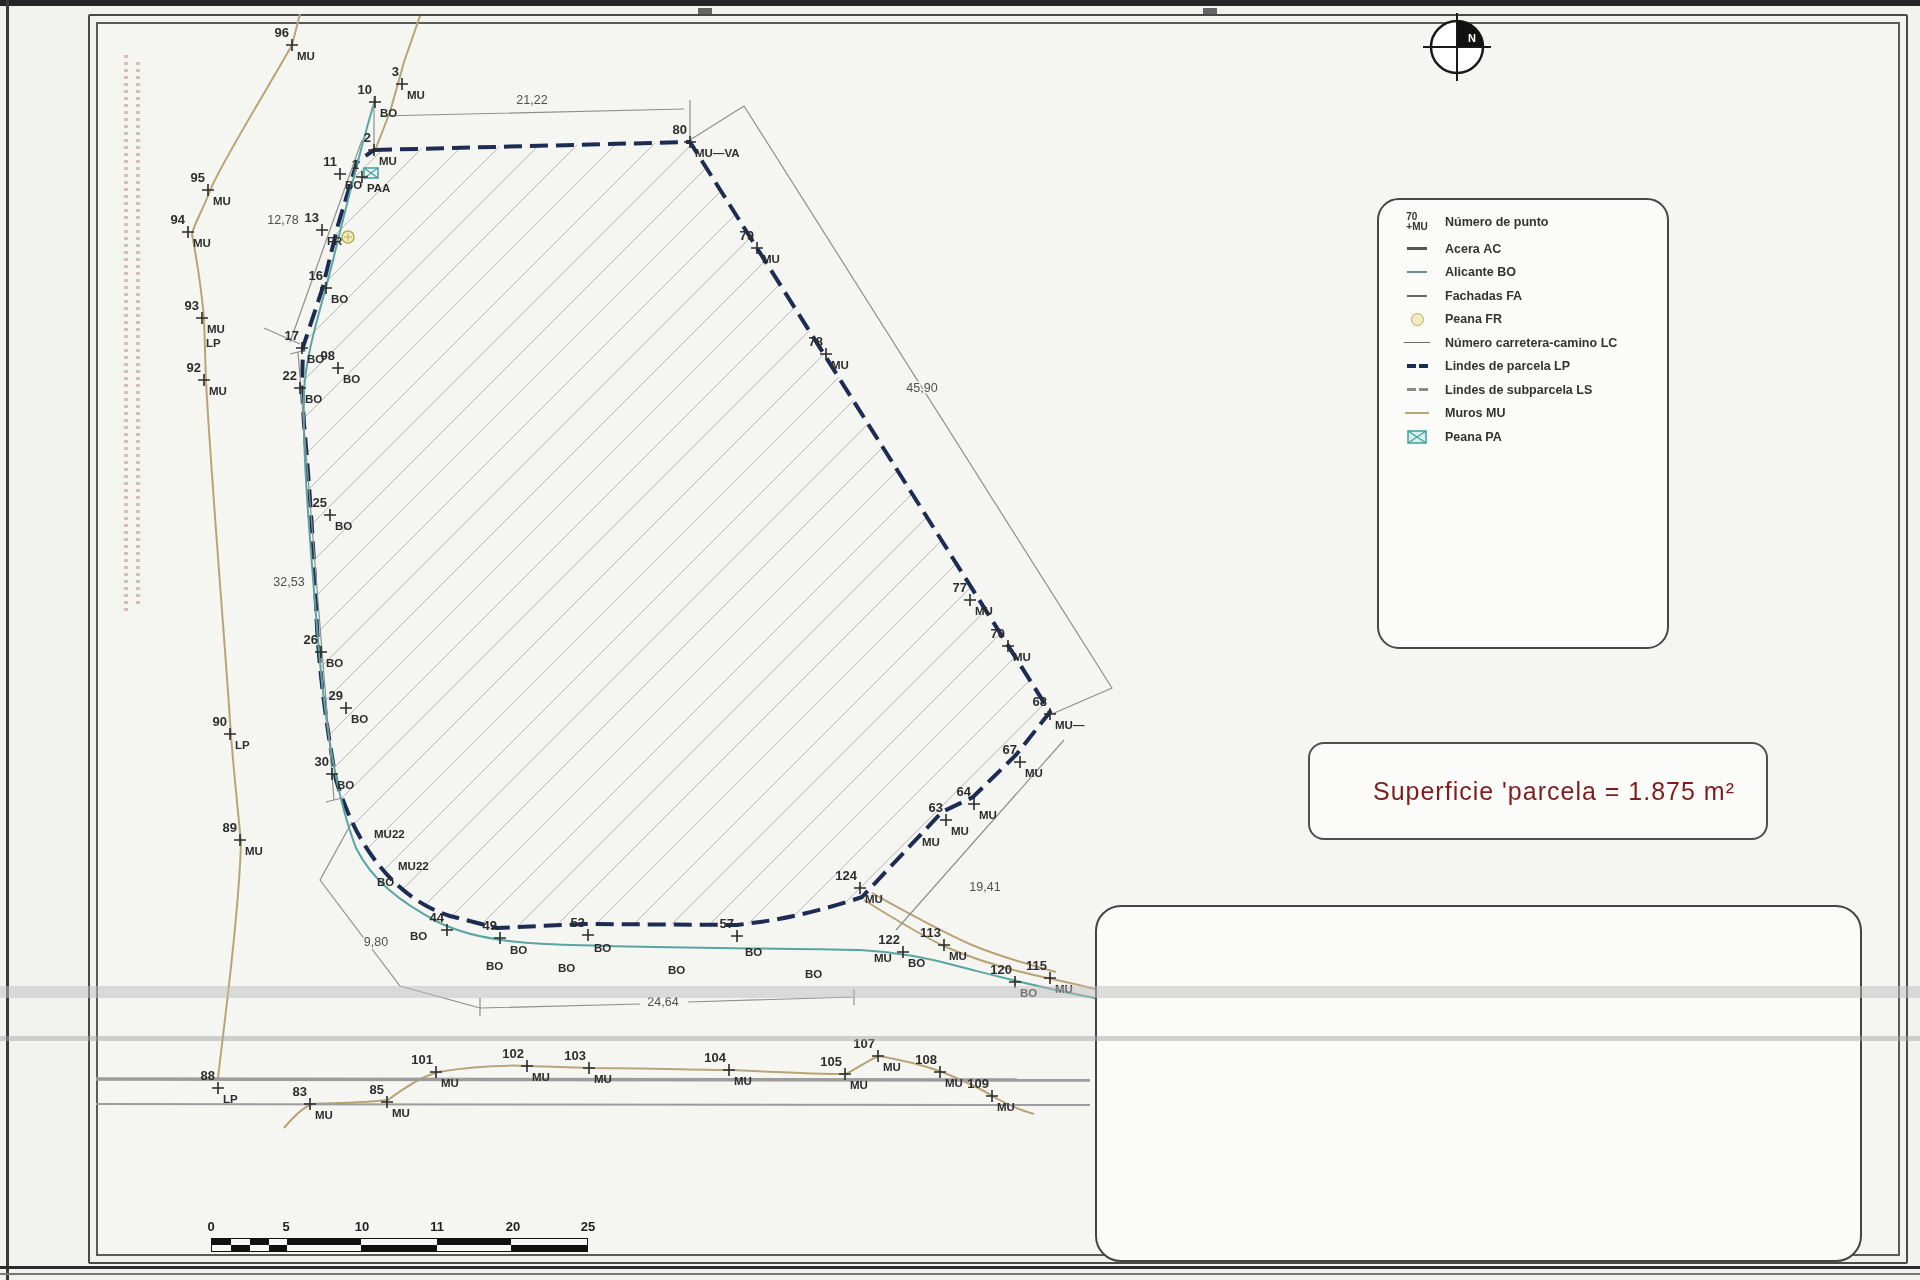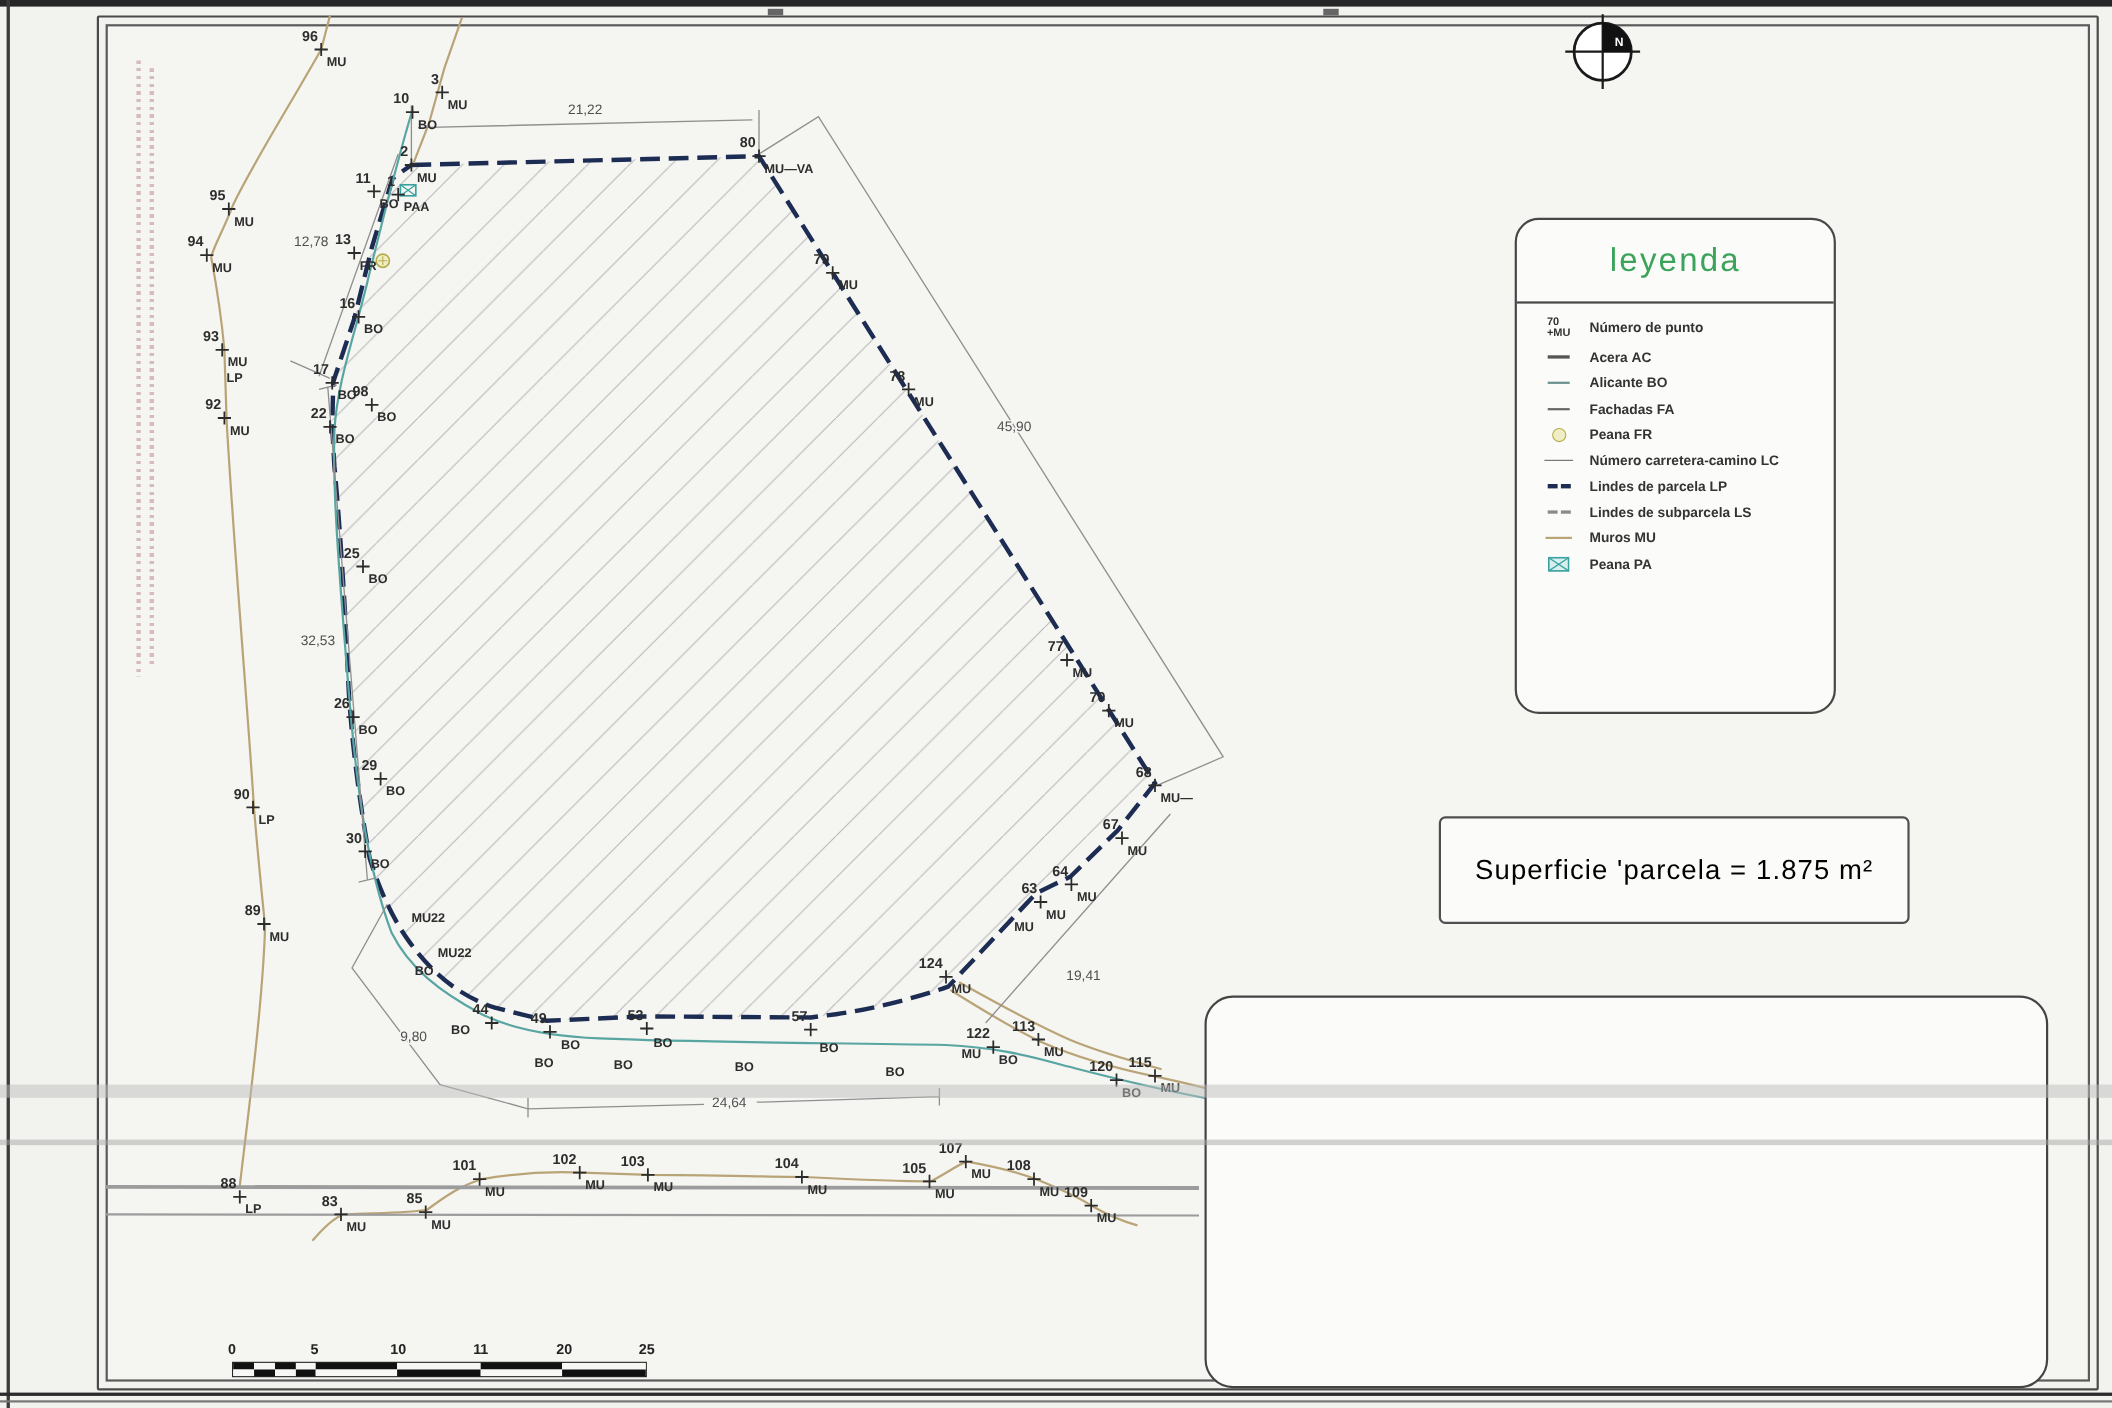--- a/index.html
+++ b/index.html
@@ -43,22 +43,22 @@
   .dash.lc{height:1.5px;width:26px;background:#6a6a6a;}
   .ddash{display:flex;gap:3px;}
   .ddash i{display:block;height:3.5px;width:9px;background:#1c2c52;}
   .ddash.gray i{height:3px;background:#8a8a8a;}
   .pt-example{display:flex;flex-direction:column;line-height:10px;font-size:10px;font-weight:bold;}
   .farola-ic{width:11px;height:11px;border:1.5px solid #b4ae4e;border-radius:50%;background:#f0edc4;}
 
   
   .area-inner{left:502px;top:548px;width:250px;height:44px;border:1.5px solid #5f5f5f;background:#fafaf8;
       display:flex;align-items:center;justify-content:center;font-size:14.5px;color:#2c2c2c;z-index:30;}
-  .area-big{left:1308px;top:742px;width:424px;height:94px;border:2.5px solid #4f4f4f;border-radius:6px;background:#fbfbf9;
-      display:flex;align-items:center;justify-content:center;font-size:25px;letter-spacing:1px;color:#000000;z-index:30;}
+  .area-big{left:1308px;top:742px;width:424px;height:94px;border:2.5px solid #4f4f4f;border-radius:16px;background:#fbfbf9;
+      display:flex;align-items:center;justify-content:center;font-size:25px;letter-spacing:1px;color:#7f1d1d;z-index:30;padding-left:32px;}
 
   
   .tb-outer{left:1095px;top:905px;width:763px;height:353px;border:2px solid #444;border-radius:26px;background:#fbfbf9;z-index:40;}
   .tb-inner{left:1109px;top:919px;width:735px;height:325px;border:2px solid #444;border-radius:12px;overflow:hidden;}
   .tb-row{position:absolute;left:0;width:609px;border-bottom:2px solid #444;box-sizing:border-box;padding:0 0 0 18px;
           display:flex;align-items:center;gap:10px;font-size:16px;color:#333;}
   .tb-right{position:absolute;left:609px;top:0;width:126px;height:325px;border-left:2px solid #444;box-sizing:border-box;}
   .tb-rcell{position:absolute;left:0;width:126px;border-bottom:2px solid #444;box-sizing:border-box;
             display:flex;flex-direction:column;align-items:center;justify-content:center;color:#333;}
   .lbl{font-weight:normal;}
@@ -432,21 +432,20 @@
         <text x="486" y="970" class="ptcode">BO</text>
         <text x="558" y="972" class="ptcode">BO</text>
         <text x="668" y="974" class="ptcode">BO</text>
         <text x="805" y="978" class="ptcode">BO</text>
         <text x="922" y="846" class="ptcode">MU</text>
       </g>
   </svg>
 
 
   <div class="abs legend">
-    <div class="legend-title">leyenda</div>
     <div class="legend-body">
       <div class="lrow">
         <span class="sym">
           <span class="pt-example">
               <span>70</span>
               <span>+<span>MU</span></span>
             </span>
         </span>
         <span>Número de punto</span>
       </div>

